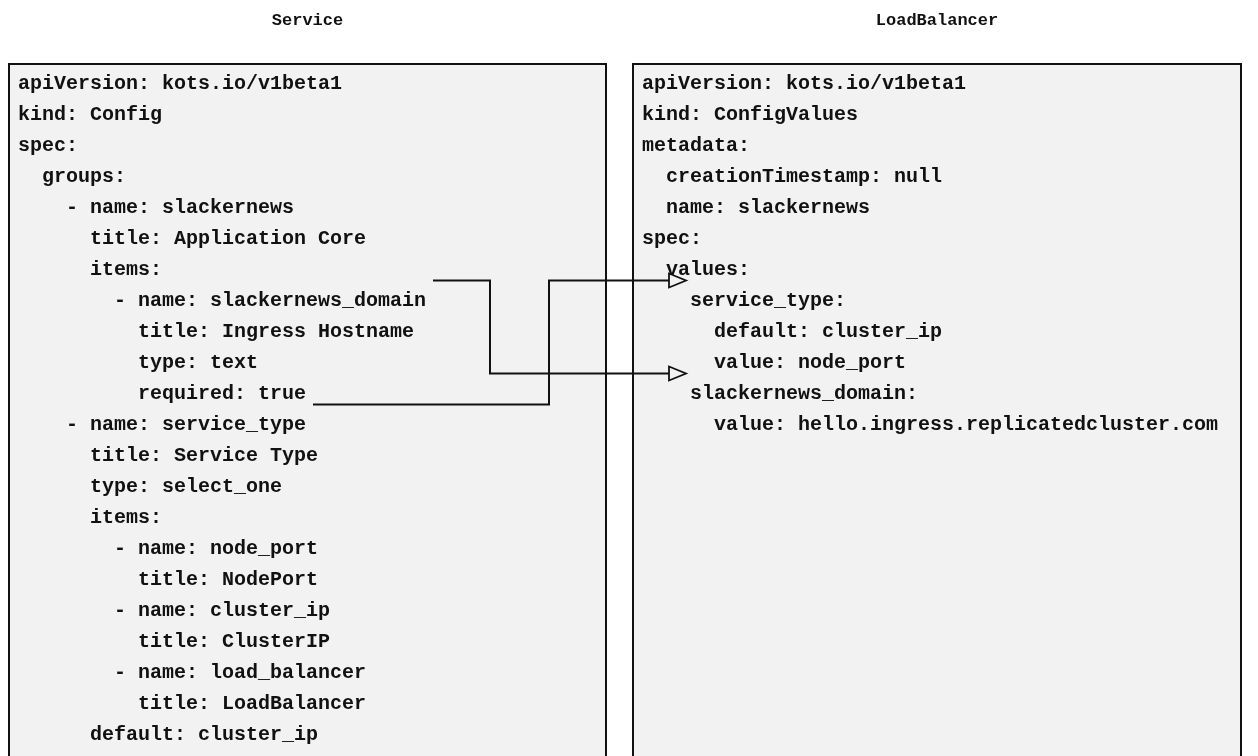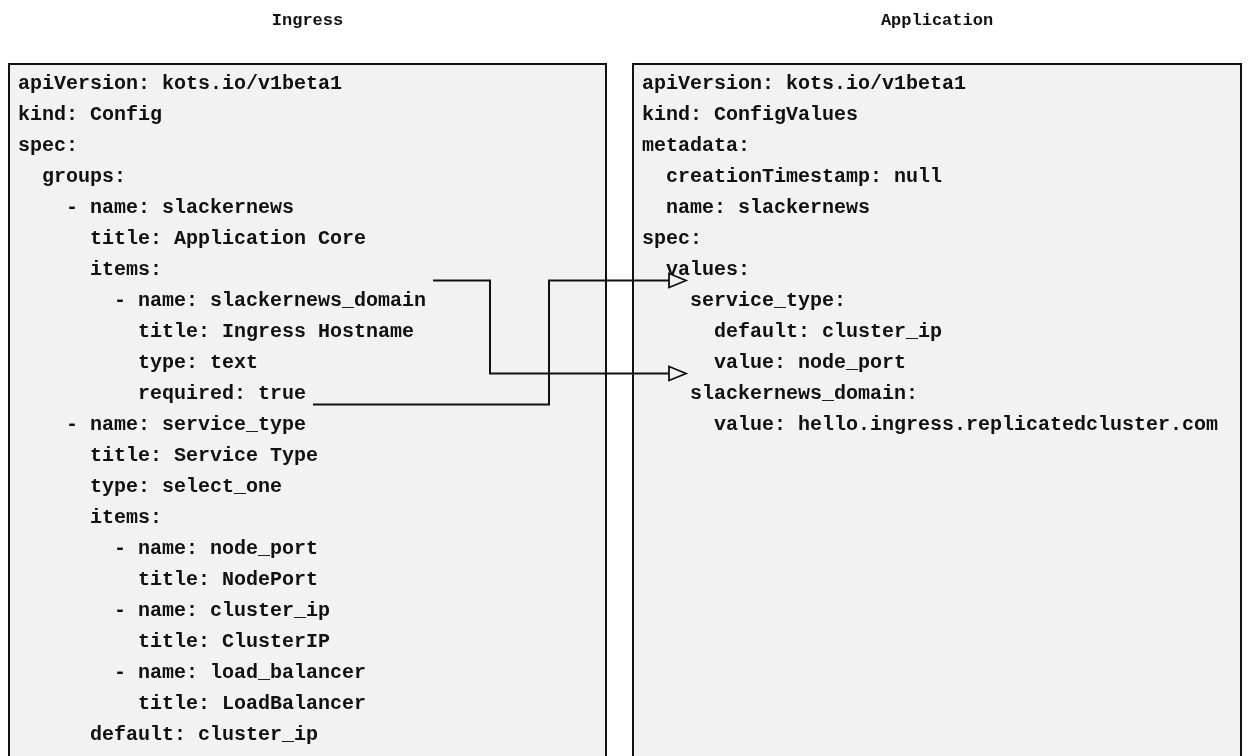--- a/index.html
+++ b/index.html
@@ -62,23 +62,23 @@
     stroke: var(--line-color, #111111);
     stroke-width: 1.8;
     stroke-linejoin: miter;
   }
 </style>
 </head>
 <body>
 
 <div class="canvas">
 
-  <div class="panel-title left">Ingress</div>
+  <div class="panel-title left">Service</div>
 
-  <div class="panel-title right">Application</div>
+  <div class="panel-title right">LoadBalancer</div>
 
   <div class="code-box left">
     <pre>apiVersion: kots.io/v1beta1
 kind: Config
 spec:
   groups:
     - name: slackernews
       title: Application Core
       items:
         - name: slackernews_domain

